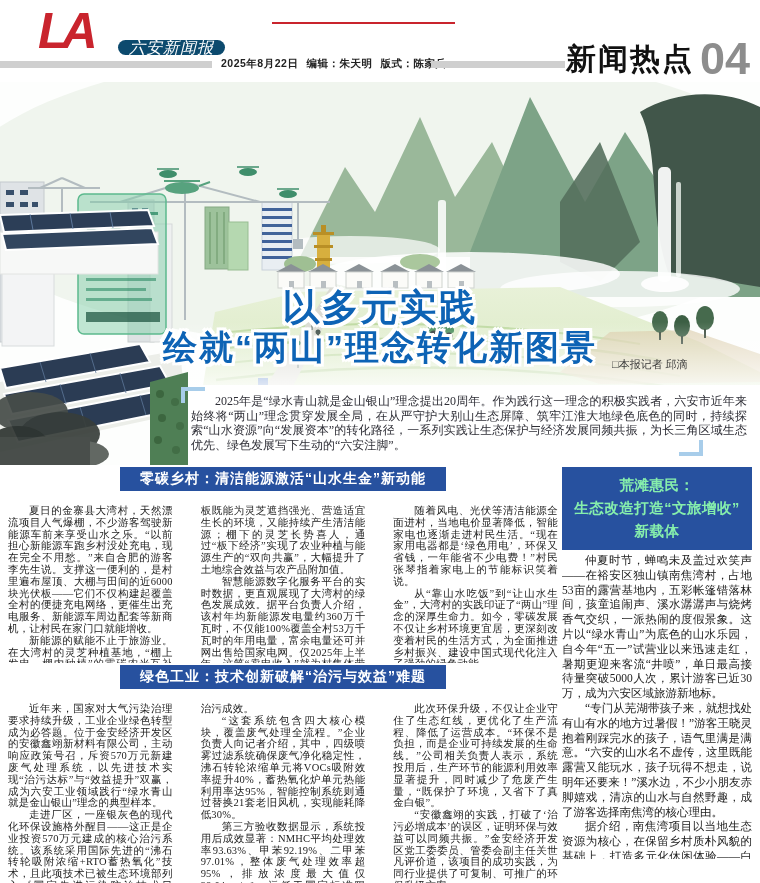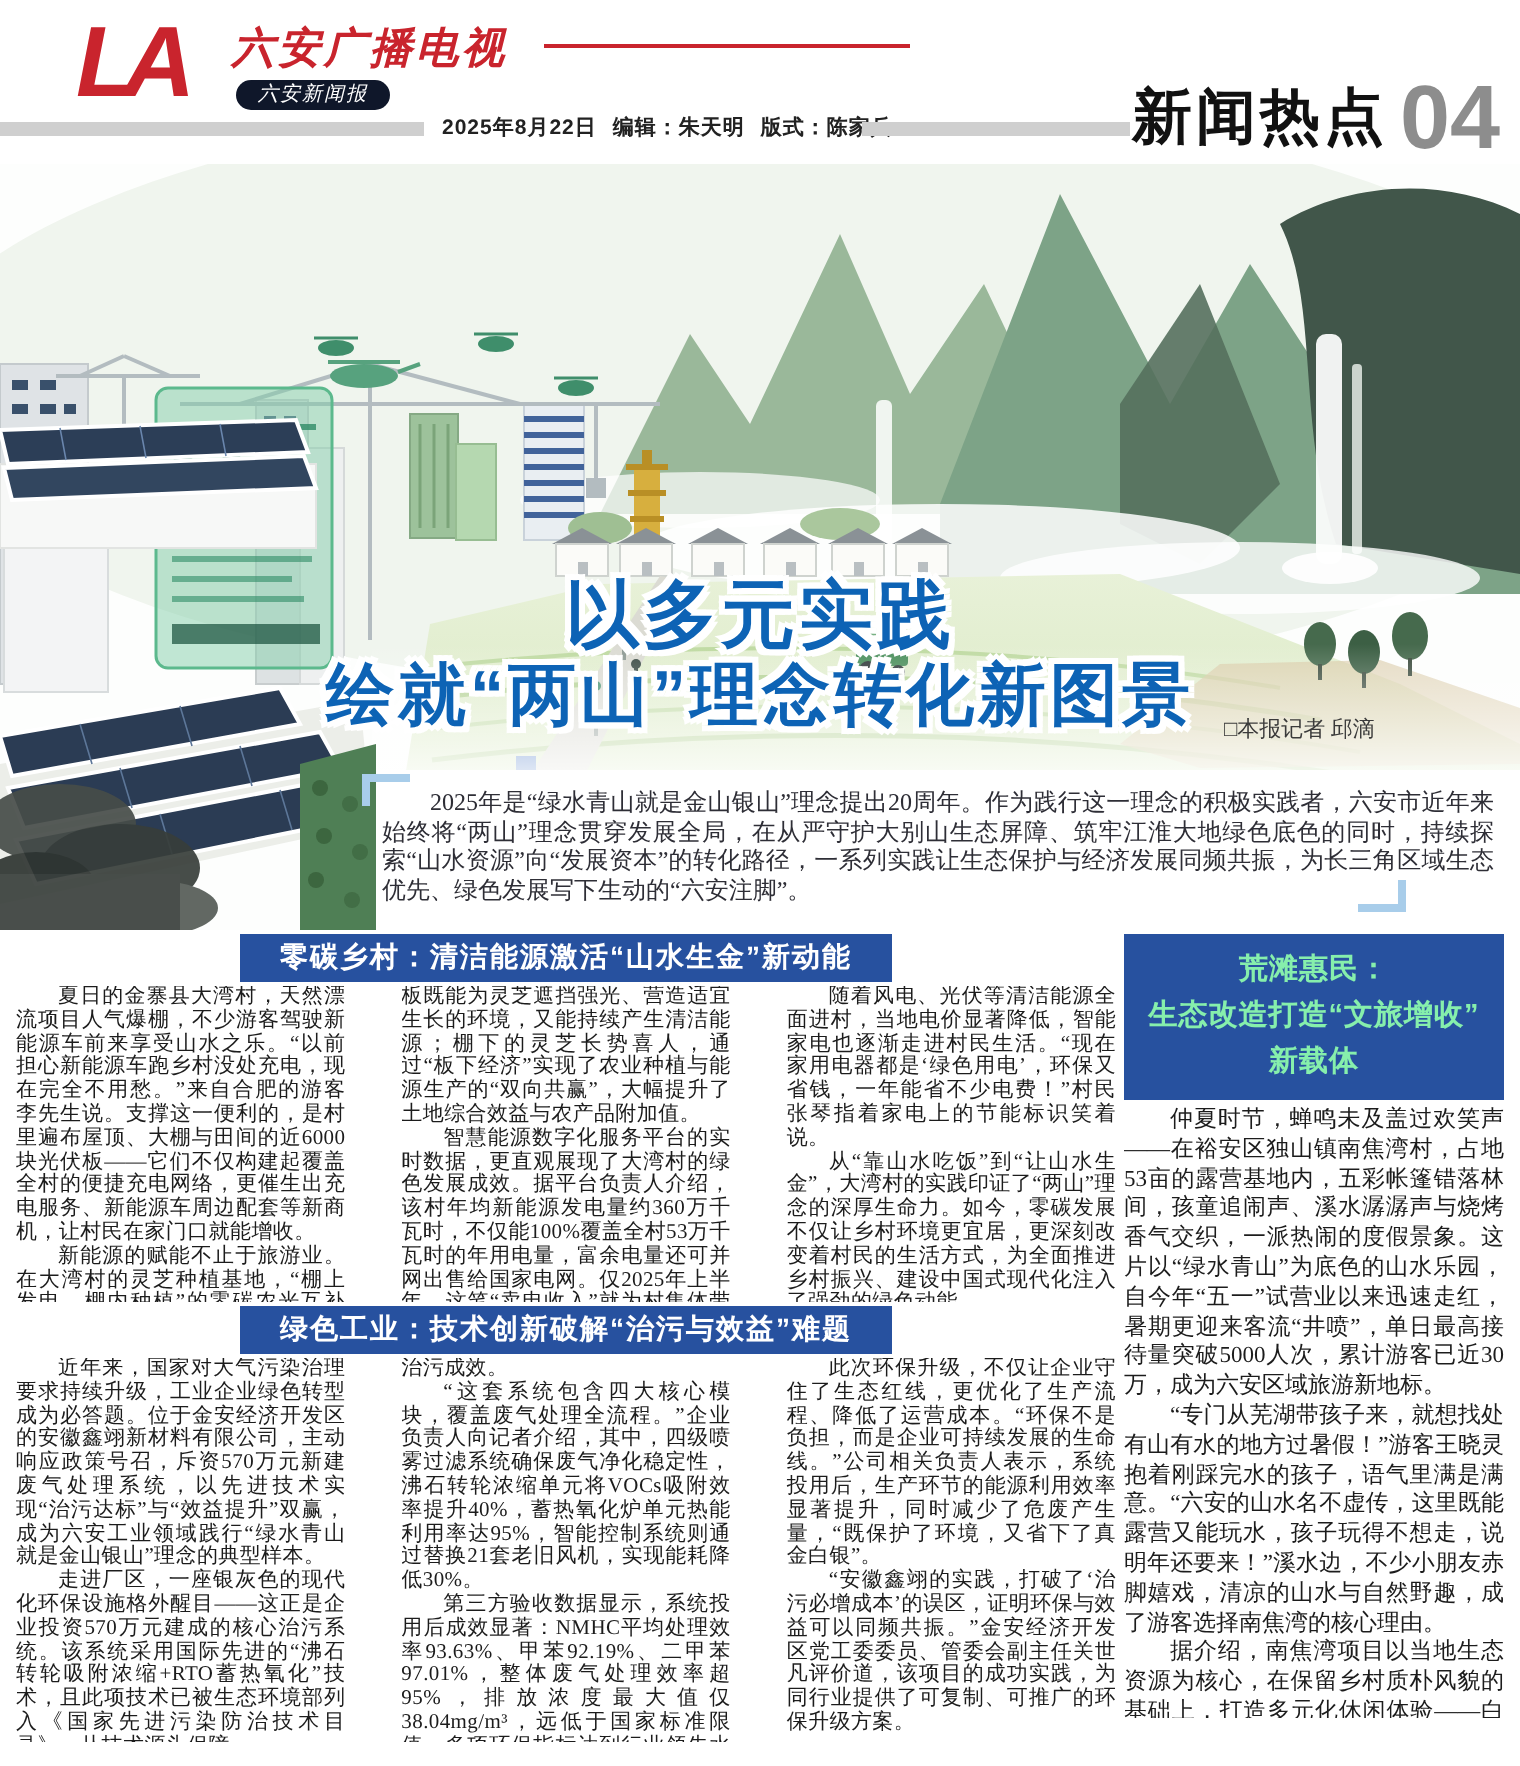--- a/index.html
+++ b/index.html
@@ -17,21 +17,21 @@
     font-weight:900; font-size:50px; letter-spacing:-7px; line-height:50px;
     font-style:italic;
   }
   .logo-title {
     position:absolute; left:116px; top:10px;
     color:#c9242d; font-weight:bold; font-style:italic; font-size:21px;
     letter-spacing:2px; font-family:"Liberation Serif","DejaVu Serif",serif;
   }
   .logo-badge {
     position:absolute; left:118px; top:40px;
-    background:#0f172a; color:#fff; font-size:10px; line-height:15px;
+    background:#0c4a6e; color:#fff; font-size:16px; line-height:15px;
     padding:0 11px; border-radius:8px; font-style:italic; letter-spacing:1px;
   }
   .logo-rule { position:absolute; left:272px; top:22px; width:183px; height:2px; background:#c9242d; }
   .date-bar-left  { position:absolute; left:0;   top:61px; width:212px; height:7px; background:#cfcfcf; }
   .date-bar-right { position:absolute; left:431px; top:61px; width:134px; height:7px; background:#cfcfcf; }
   .date-text {
     position:absolute; left:217px; top:57px; width:212px; text-align:center;
     font-size:10.5px; font-weight:bold; color:#222; letter-spacing:.5px;
     font-family:"Liberation Sans","DejaVu Sans",sans-serif; white-space:nowrap;
   }
@@ -64,21 +64,21 @@
     font-size:12px; line-height:14.6px; color:#2e2e36; text-align:justify;
   }
   .intro p { text-indent:2em; }
   .bracket-tl, .bracket-br { position:absolute; width:24px; height:16px; }
   .bracket-tl { left:-10px; top:-7px; border-left:4px solid #a8cdea; border-top:4px solid #a8cdea; }
   .bracket-br { right:44px; bottom:-4px; border-right:4px solid #a8cdea; border-bottom:4px solid #a8cdea; }
   
   .main { position:absolute; top:465px; left:0; width:760px; height:418px; }
   .left-col { position:absolute; left:8px; top:0; width:550px; height:418px; overflow:hidden; }
   .banner {
-    display:block; width:fit-content; margin:2px auto 2px auto;
+    display:block; width:fit-content; margin:2px auto 14px auto;
     background:#27519f; color:#fff; padding:3px 20px;
     font-family:"Liberation Sans","DejaVu Sans",sans-serif;
     font-weight:bold; font-size:14px; letter-spacing:1px;
   }
   .cols { display:flex; gap:28px; overflow:hidden; }
   .cols.s1 { height:158px; }
   .cols.s2 { height:192px; margin-top:0; }
   .col { flex:1; overflow:hidden; }
   .col p {
     font-size:10.5px; line-height:11.8px; text-align:justify; text-indent:2em;
@@ -97,21 +97,20 @@
     color:#1c1c1c;
   }
 </style>
 </head>
 <body>
 
 <div class="page">
 
   <div class="masthead">
     <div class="logo-mark">LA</div>
-    <div class="logo-title">六安广播电视</div>
     <div class="logo-badge">六安新闻报</div>
     <div class="logo-rule"></div>
     <div class="date-bar-left"></div>
     <div class="date-text">
       <span>2025年8月22日</span><span>编辑：朱天明</span><span>版式：陈家兵</span>
     </div>
     <div class="date-bar-right"></div>
     <div class="flag">
       <span class="flag-name">新闻热点</span><span class="flag-num">04</span>
     </div>

